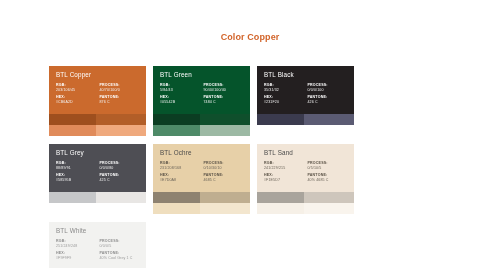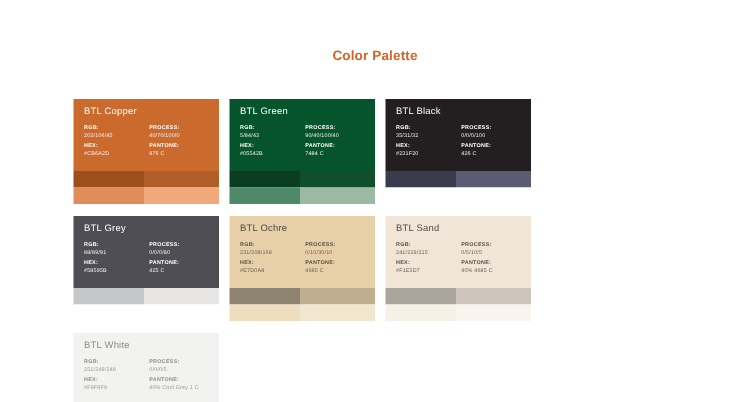--- a/index.html
+++ b/index.html
@@ -102,21 +102,21 @@
   .dark-text .spec-value { color: #6a6358; }
   .grey-text { color: #8a8a8a; }
   .grey-text .spec-label { color: #8f8f8f; }
   .grey-text .spec-value { color: #9a9a9a; }
 </style>
 </head>
 <body>
 
 <div class="page">
 
-  <div class="page-title" style="color: rgb(210, 100, 42);">Color Palette</div>
+  <div class="page-title" style="color: rgb(210, 100, 42);">Color Copper</div>
 
   <div class="grid">
       <div class="card">
         <div class="card-main light-text" style="background: rgb(203, 106, 45);">
           <div class="card-name">BTL Copper</div>
           <div class="specs">
             <div class="spec-col">
               <div class="spec-row">
                 <span class="spec-label">RGB:</span>
                 <span class="spec-value">203/106/45</span>

